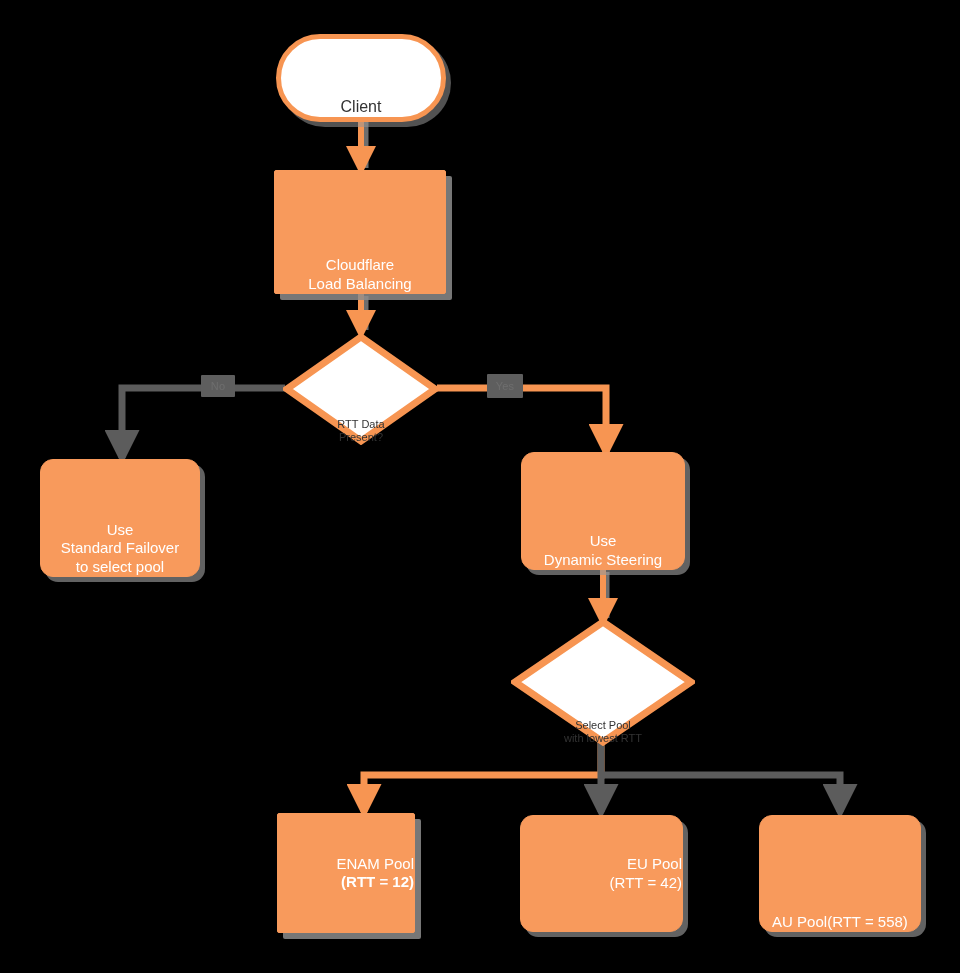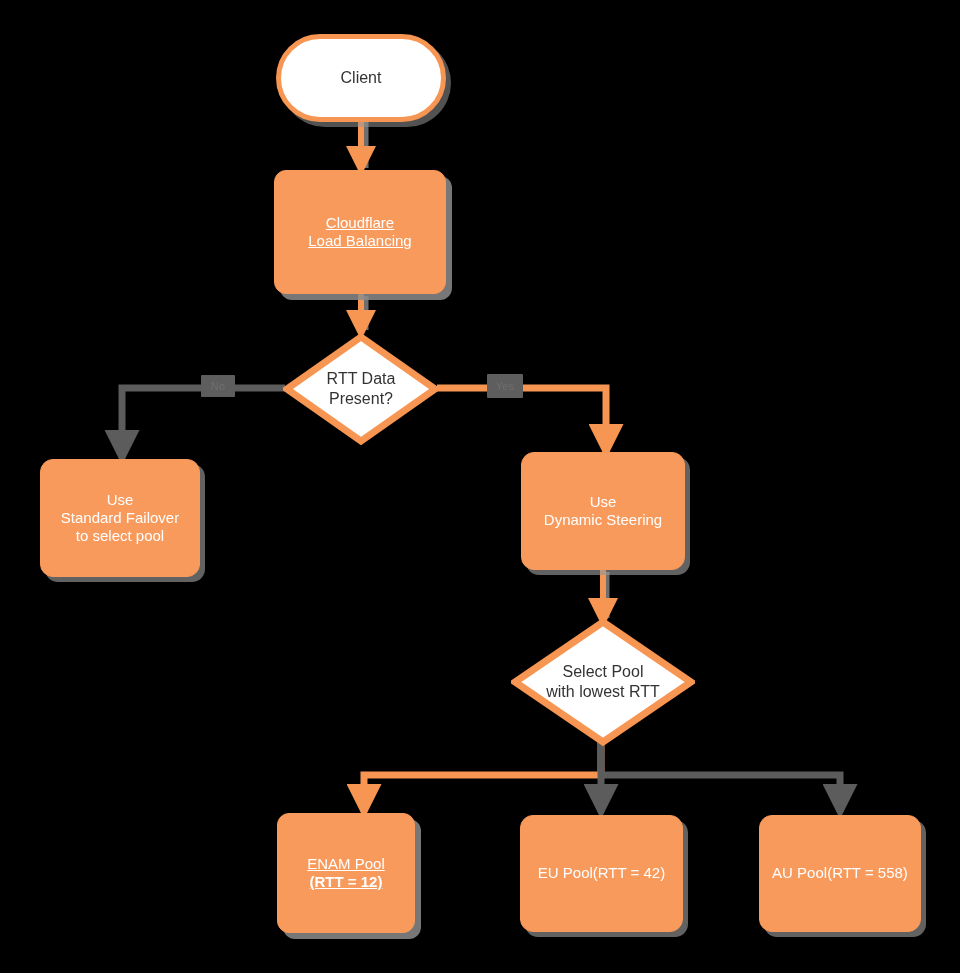--- a/index.html
+++ b/index.html
@@ -27,59 +27,58 @@
     position: absolute;
     left: 0; top: 0;
     width: 960px; height: 973px;
     pointer-events: none;
   }
 
   
   .node {
     position: absolute;
     display: flex;
-    align-items: center;
+    align-items: flex-end;
     justify-content: center;
     text-align: center;
     line-height: 1.22;
     white-space: pre-line;
   }
 
   
   .node-process {
     background: #F89A5C;
     color: #FFFFFF;
     font-size: 15px;
     border: 1px solid #F89A5C;
     box-shadow: 6px 6px 0 0 rgba(140,140,140,0.85);
   }
   .node-process.rounded {
     border-radius: 13px;
     box-shadow: 5px 5px 0 0 rgba(150,150,150,0.65);
   }
   .node-process.square {
-    border-radius: 12px;
-    text-decoration: underline;
+    border-radius: 2px;
   }
 
   
   .node-terminal {
     background: #FFFFFF;
     color: #333333;
     font-size: 16px;
     border: 5px solid #F79552;
     border-radius: 60px;
     box-shadow: 5px 5px 0 0 rgba(150,150,150,0.55);
   }
 
   
   .node-decision {
     background: transparent;
     color: #333333;
-    font-size: 16px;
+    font-size: 11px;
   }
   .node-decision .diamond-shape {
     position: absolute;
     left: 0; top: 0;
     width: 100%; height: 100%;
   }
   .node-decision .diamond-label {
     position: relative;
     z-index: 2;
     width: 100%;
@@ -181,21 +180,21 @@
     </svg>
     <span class="diamond-label">Select Pool
 with lowest RTT</span>
   </div>
 
   <div class="node node-process square" style="left:277px; top:813px; width:138px; height:120px; flex-direction:column;">
     <span>ENAM Pool</span>
     <span class="bold-rtt">(RTT = 12)</span>
   </div>
 
-  <div class="node node-process rounded" style="left:520px; top:815px; width:163px; height:117px; flex-direction:row;">
+  <div class="node node-process rounded" style="left:520px; top:815px; width:163px; height:117px; flex-direction:column;">
     <span>EU Pool</span>
     <span>(RTT = 42)</span>
   </div>
 
   <div class="node node-process rounded" style="left:759px; top:815px; width:162px; height:117px; flex-direction:row;">
     <span>AU Pool</span>
     <span>(RTT = 558)</span>
   </div>
 
 </div>

